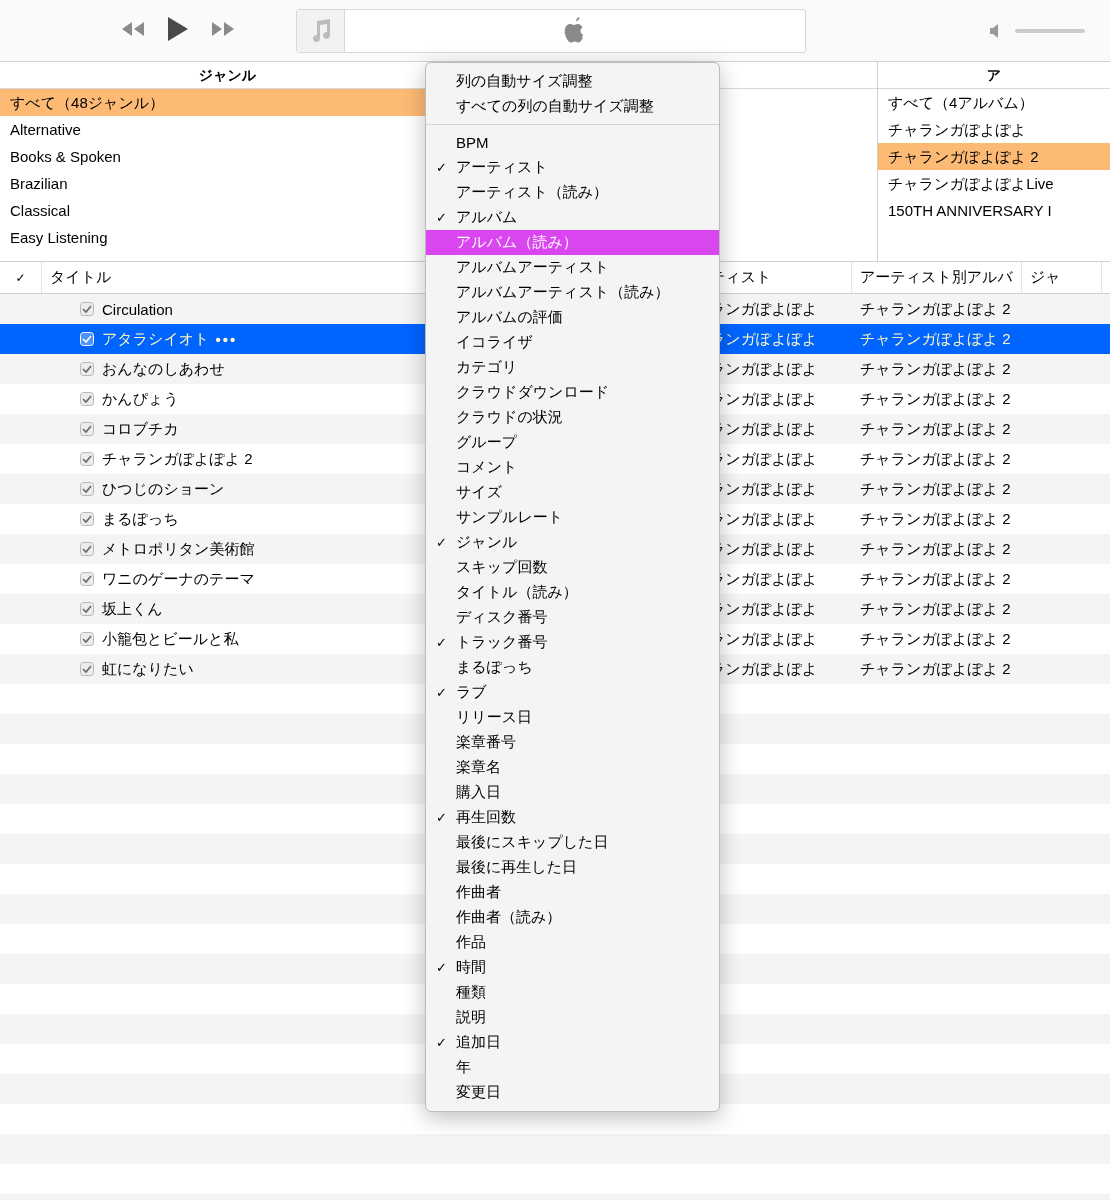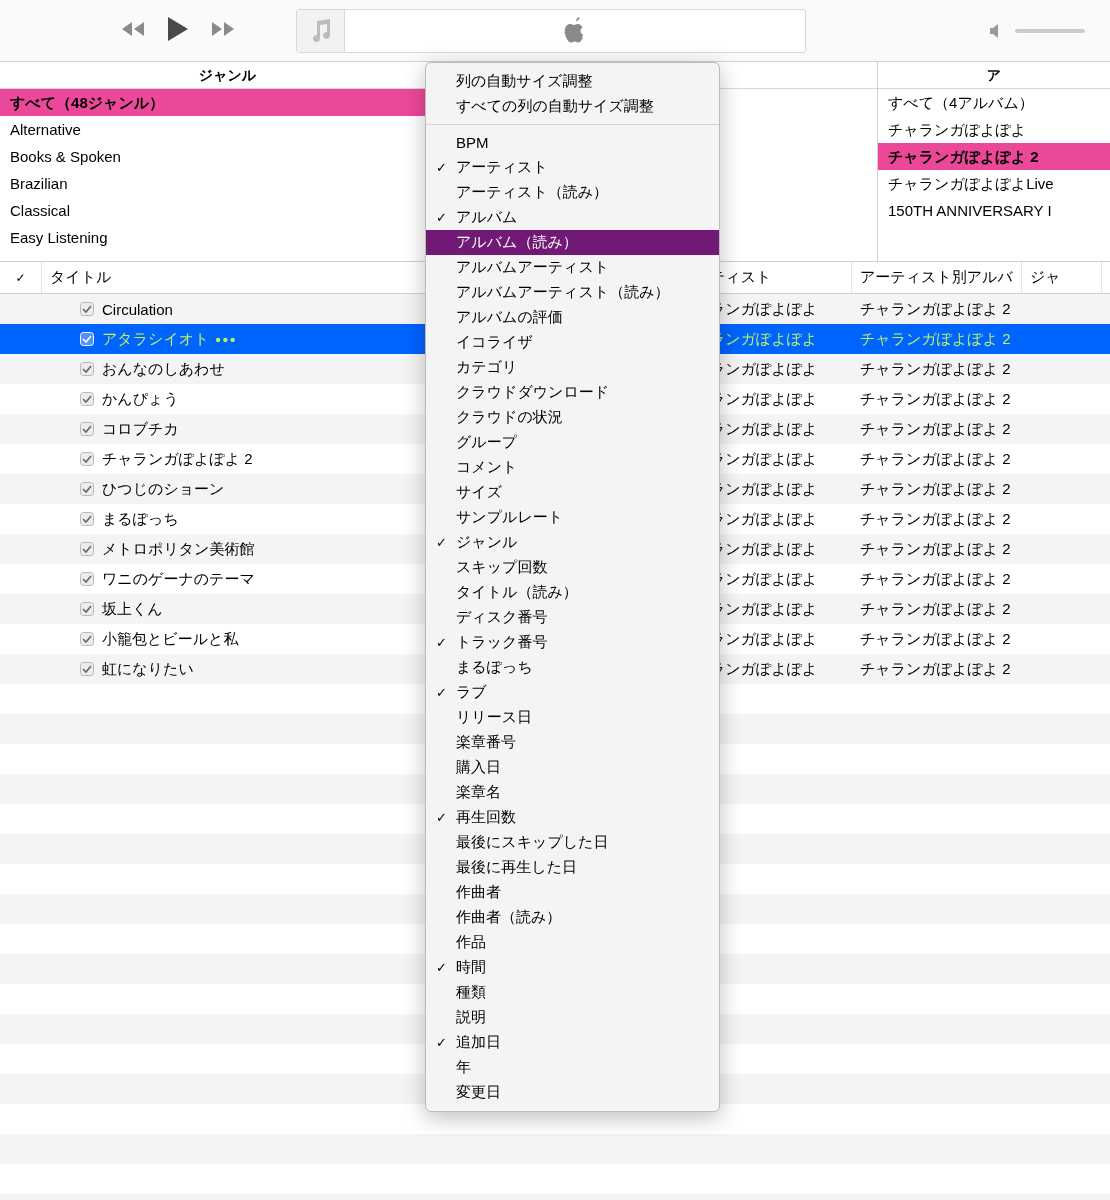--- a/index.html
+++ b/index.html
@@ -14,46 +14,46 @@
 .volume-area { margin-left: auto; padding-right: 25px; display: flex; align-items: center; gap: 10px; }
 .volume-track { width: 70px; height: 4px; background: #ccc; border-radius: 2px; position: relative; }
 
 .browser-row { display: flex; height: 200px; border-bottom: 1px solid #d0d0d0; }
 .browser-col { flex: 1; border-right: 1px solid #d0d0d0; display: flex; flex-direction: column; overflow: hidden; }
 .browser-col:last-child { flex: 0 0 232px; border-right: none; }
 .browser-col-middle { flex: 0 0 422px; }
 .browser-header { height: 27px; text-align: center; font-weight: 600; font-size: 14px; line-height: 27px; border-bottom: 1px solid #d8d8d8; background: #fff; }
 .browser-list { flex: 1; overflow: hidden; }
 .browser-item { height: 27px; line-height: 27px; padding: 0 10px; font-size: 15px; white-space: nowrap; overflow: hidden; text-overflow: ellipsis; }
-.browser-item.selected-inactive { background: #ec4899; font-weight: bold; }
+.browser-item.selected-inactive { background: #fdba74; }
 
 .track-header { display: flex; height: 32px; border-bottom: 1px solid #d0d0d0; background: #fff; }
 .track-header .cell { border-right: 1px solid #e4e4e4; display: flex; align-items: center; padding: 0 8px; font-size: 15px; font-weight: 400; }
 .col-check { width: 42px; justify-content: center; }
 .col-title { width: 660px; }
 .col-artist { width: 150px; }
 .col-album { width: 170px; }
 .col-genre { width: 80px; }
 .check-indicator { font-size: 12px; }
 
 .track-rows { position: relative; }
 .track-row { display: flex; height: 30px; align-items: center; text-align: right; }
 .track-row:nth-child(odd) { background: #f4f4f4; }
 .track-row:nth-child(even) { background: #fff; }
 .track-row .cell { padding: 0 8px; font-size: 15px; white-space: nowrap; overflow: hidden; display: flex; align-items: center; height: 100%; }
-.track-row.selected { background: #0064ff !important; color: #bef264; }
+.track-row.selected { background: #0064ff !important; color: #fef9c3; }
 .track-row.selected .checkbox svg rect { fill: rgba(255,255,255,0.3); stroke: #fff; }
 .track-row.selected .checkbox svg path { stroke: #fff; }
 .checkbox { display: inline-flex; margin-right: 8px; margin-left: 30px; }
 .ellipsis-menu { margin-left: 6px; letter-spacing: 2px; font-weight: bold; }
 
 .context-menu { position: absolute; top: 62px; left: 425px; width: 295px; background: #f4f4f4; border: 1px solid #bcbcbc; border-radius: 6px; box-shadow: 0 6px 22px rgba(0,0,0,0.25); padding: 6px 0; z-index: 100; font-size: 15px; }
 .menu-divider { height: 1px; background: #d4d4d4; margin: 5px 0; }
 .menu-item { height: 25px; display: flex; align-items: center; padding: 0 12px 0 30px; position: relative; cursor: default; text-align: right; }
-.menu-item.highlighted { background: #701a75; color: #fff; }
+.menu-item.highlighted { background: #d946ef; color: #fff; }
 .menu-checkmark { position: absolute; left: 10px; font-size: 13px; }
 
 .empty-rows { }
 .empty-row { height: 30px; }
 .empty-row:nth-child(odd) { background: #fff; }
 .empty-row:nth-child(even) { background: #f4f4f4; }
 </style>
 </head>
 <body>
 
@@ -433,26 +433,26 @@
         <span class="menu-checkmark">✓</span>
         <span>ラブ</span>
       </div>
       <div class="menu-item">
         <span>リリース日</span>
       </div>
       <div class="menu-item">
         <span>楽章番号</span>
       </div>
       <div class="menu-item">
+        <span>楽章名</span>
+      </div>
+      <div class="menu-item">
         <span>購入日</span>
       </div>
       <div class="menu-item">
-        <span>楽章名</span>
-      </div>
-      <div class="menu-item">
         <span class="menu-checkmark">✓</span>
         <span>再生回数</span>
       </div>
       <div class="menu-item">
         <span>最後にスキップした日</span>
       </div>
       <div class="menu-item">
         <span>最後に再生した日</span>
       </div>
       <div class="menu-item">

